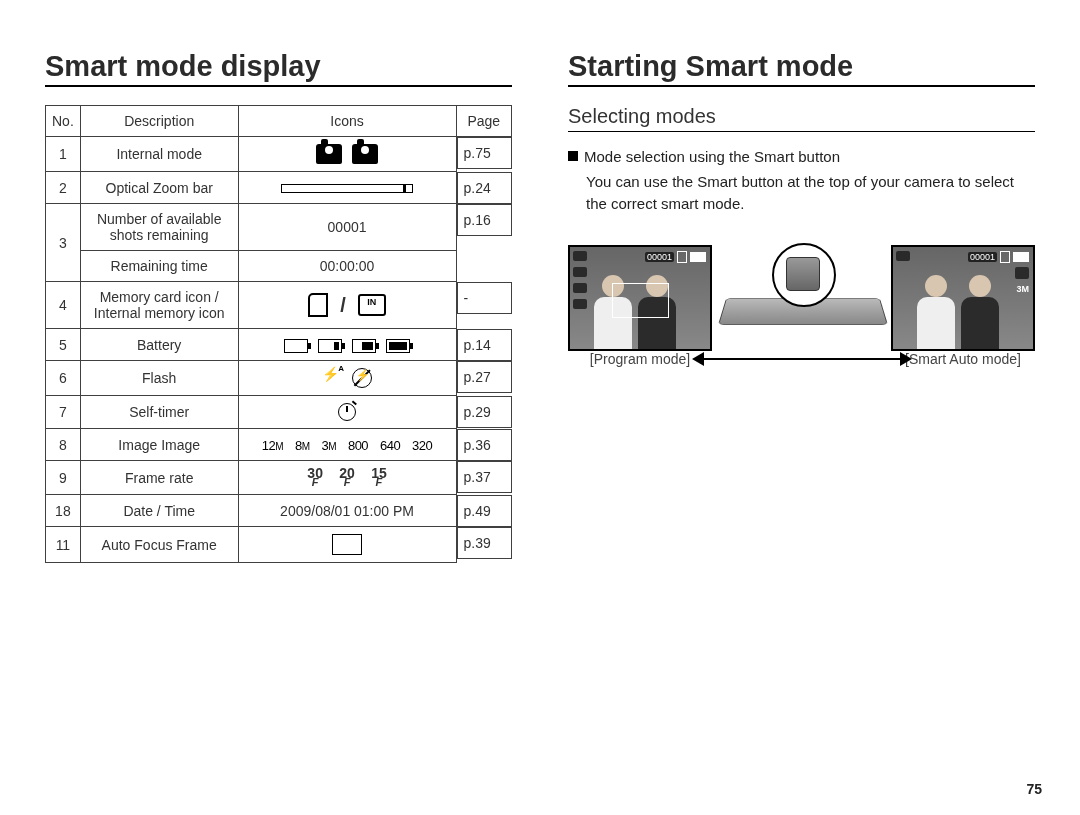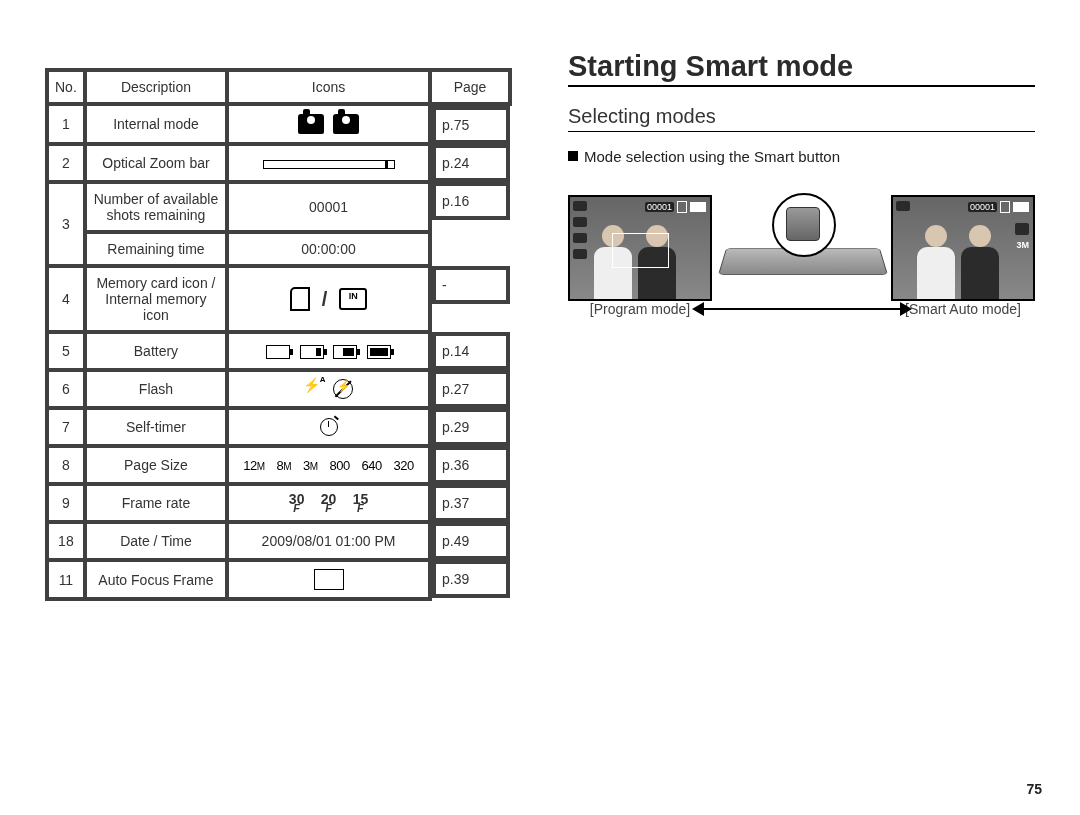--- a/index.html
+++ b/index.html
@@ -66,32 +66,32 @@
   
   table.icon-table {
     width: 100%;
     border-collapse: collapse;
     margin-top: 18px;
     font-size: 14px;
     color: #333;
   }
   table.icon-table th,
   table.icon-table td {
-    border: 4px solid #404040;
+    border: 1px solid #404040;
     padding: 7px 6px;
     text-align: center;
     vertical-align: middle;
   }
   table.icon-table th {
     font-weight: normal;
     color: #333;
   }
   table.icon-table td.desc { width: 150px; }
   table.icon-table td.icons { width: 210px; }
-  table.icon-table td.page { width: 78px; }
+  table.icon-table td.page { width: 55px; }
   .smart-cam {
     display: inline-block;
     width: 26px;
     height: 20px;
     background: #000;
     border-radius: 3px 3px 2px 2px;
     position: relative;
     margin: 0 3px;
     vertical-align: middle;
   }
@@ -345,21 +345,21 @@
     background: #fff;
   }
   .lcd .focus-box {
     position: absolute;
     left: 42px; top: 36px;
     width: 55px; height: 33px;
     border: 1.5px solid #fff;
   }
   .lcd .side-right {
     position: absolute;
-    right: 4px; top: 26px;
+    right: 4px; top: 20px;
     display: flex;
     flex-direction: column;
     gap: 5px;
   }
   .lcd .side-right span {
     display: block;
     width: 14px; height: 12px;
     background: #2a2a2a;
     border-radius: 2px;
   }
@@ -465,20 +465,21 @@
     font-weight: bold;
     color: #222;
   }
 </style>
 </head>
 <body>
 
 <div class="page">
 
   <div class="col left">
+    <h1 class="section-title">Smart mode display</h1>
 
     <table class="icon-table">
       <thead>
         <tr>
           <th>No.</th>
           <th>Description</th>
           <th>Icons</th>
           <th>Page</th>
         </tr>
       </thead>
@@ -551,21 +552,21 @@
           <td>7</td>
           <td class="desc">Self-timer</td>
           <td class="icons">
             <span class="timer-icon"></span>
           </td>
           <td class="page">p.29</td>
         </tr>
 
         <tr>
           <td>8</td>
-          <td class="desc">Page Size</td>
+          <td class="desc">Image Image</td>
           <td class="icons">
             <span class="imgsz">12<span class="m">M</span></span>
             <span class="imgsz">8<span class="m">M</span></span>
             <span class="imgsz">3<span class="m">M</span></span>
             <span class="imgsz">800</span>
             <span class="imgsz">640</span>
             <span class="imgsz">320</span>
           </td>
           <td class="page">p.36</td>
         </tr>
@@ -601,20 +602,21 @@
   </div>
 
   <div class="col right">
     <h1 class="section-title">Starting Smart mode</h1>
 
     <h2 class="sub-title">Selecting modes</h2>
 
     <p class="bullet-line">
       <span class="square"></span><span>Mode selection using the Smart button</span>
     </p>
+    <p class="body-text">You can use the Smart button at the top of your camera to select the correct smart mode.</p>
 
     <div class="figure-row">
 
       <div class="figure">
         <div class="lcd">
           <div class="person a">
               <div class="head"></div>
               <div class="body"></div>
             </div>
           <div class="person b">

